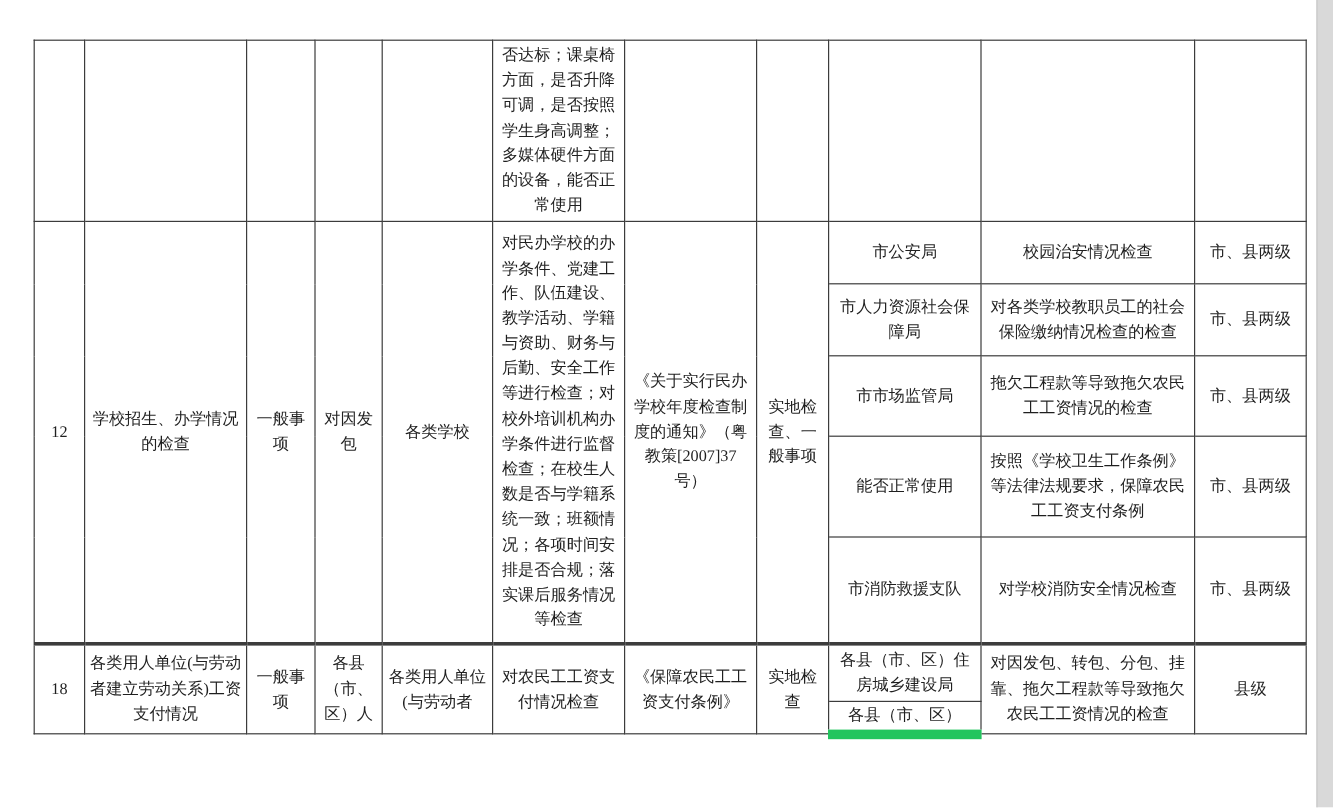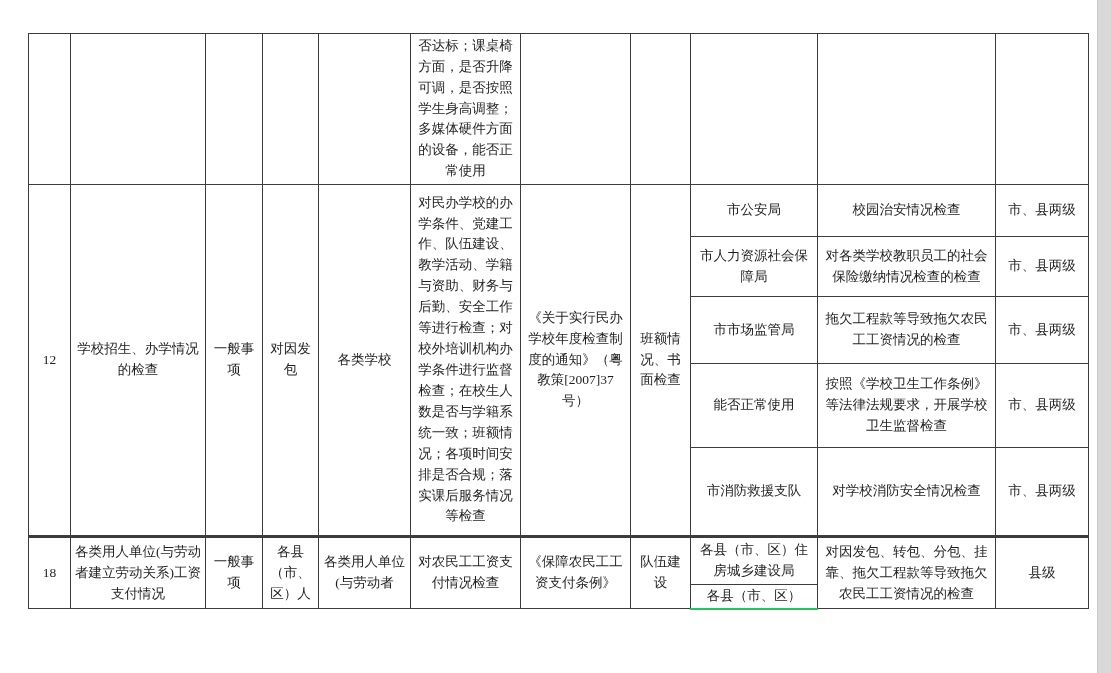--- a/index.html
+++ b/index.html
@@ -40,21 +40,21 @@
     text-align: center;
     vertical-align: middle;
     font-size: 13.5px;
     line-height: 1.55;
     padding: 1px 4px;
     overflow: hidden;
     word-break: break-all;
   }
   table.doc-table { border: 1px solid #3c3c3c; }
   tr.row13-first td { border-top: 3px solid #3c3c3c; }
-  table.doc-table tr:last-child td { border-bottom: 2px solid #22c55e; }
+  table.doc-table tr:last-child td { border-bottom: 8px solid #22c55e; }
   td.tight { padding: 1px 8px; }
   td.target-cell { padding: 1px 11px; margin-top: 18px; }
 </style>
 </head>
 <body>
 
 <div class="page">
 
   <table class="doc-table">
     <colgroup>
@@ -87,55 +87,55 @@
     </tr>
 
     <tr style="height:52px">
       <td rowspan="5">12</td>
       <td rowspan="5">学校招生、办学情况的检查</td>
       <td rowspan="5" class="tight">一般事项</td>
       <td rowspan="5" class="tight">对因发包</td>
       <td rowspan="5">各类学校</td>
       <td rowspan="5">对民办学校的办学条件、党建工作、队伍建设、教学活动、学籍与资助、财务与后勤、安全工作等进行检查；对校外培训机构办学条件进行监督检查；在校生人数是否与学籍系统一致；班额情况；各项时间安排是否合规；落实课后服务情况等检查</td>
       <td rowspan="5">《关于实行民办学校年度检查制度的通知》（粤教策[2007]37 号）</td>
-      <td rowspan="5">班额情况、书面检查</td>
+      <td rowspan="5">实地检查、一般事项</td>
       <td>市公安局</td>
       <td>校园治安情况检查</td>
       <td>市、县两级</td>
     </tr>
     <tr style="height:60px">
       <td>市人力资源社会保障局</td>
       <td>对各类学校教职员工的社会保险缴纳情况检查的检查</td>
       <td>市、县两级</td>
     </tr>
     <tr style="height:67px">
       <td>市市场监管局</td>
       <td>拖欠工程款等导致拖欠农民工工资情况的检查</td>
       <td>市、县两级</td>
     </tr>
     <tr style="height:84px">
       <td>能否正常使用</td>
-      <td>按照《学校卫生工作条例》等法律法规要求，开展学校卫生监督检查</td>
+      <td>按照《学校卫生工作条例》等法律法规要求，保障农民工工资支付条例</td>
       <td>市、县两级</td>
     </tr>
     <tr style="height:89px">
       <td>市消防救援支队</td>
       <td>对学校消防安全情况检查</td>
       <td>市、县两级</td>
     </tr>
 
     <tr class="row13-first" style="height:48px">
       <td rowspan="2">18</td>
       <td rowspan="2">各类用人单位(与劳动者建立劳动关系)工资支付情况</td>
       <td rowspan="2" class="tight">一般事项</td>
       <td rowspan="2" class="tight">各县（市、区）人</td>
       <td rowspan="2" class="target-cell">各类用人单位(与劳动者</td>
       <td rowspan="2">对农民工工资支付情况检查</td>
       <td rowspan="2">《保障农民工工资支付条例》</td>
-      <td rowspan="2">队伍建设</td>
+      <td rowspan="2">实地检查</td>
       <td>各县（市、区）住房城乡建设局</td>
       <td rowspan="2">对因发包、转包、分包、挂靠、拖欠工程款等导致拖欠农民工工资情况的检查</td>
       <td rowspan="2">县级</td>
     </tr>
     <tr style="height:21px">
       <td>各县（市、区）</td>
     </tr>
   </tbody>
     </table>
 

